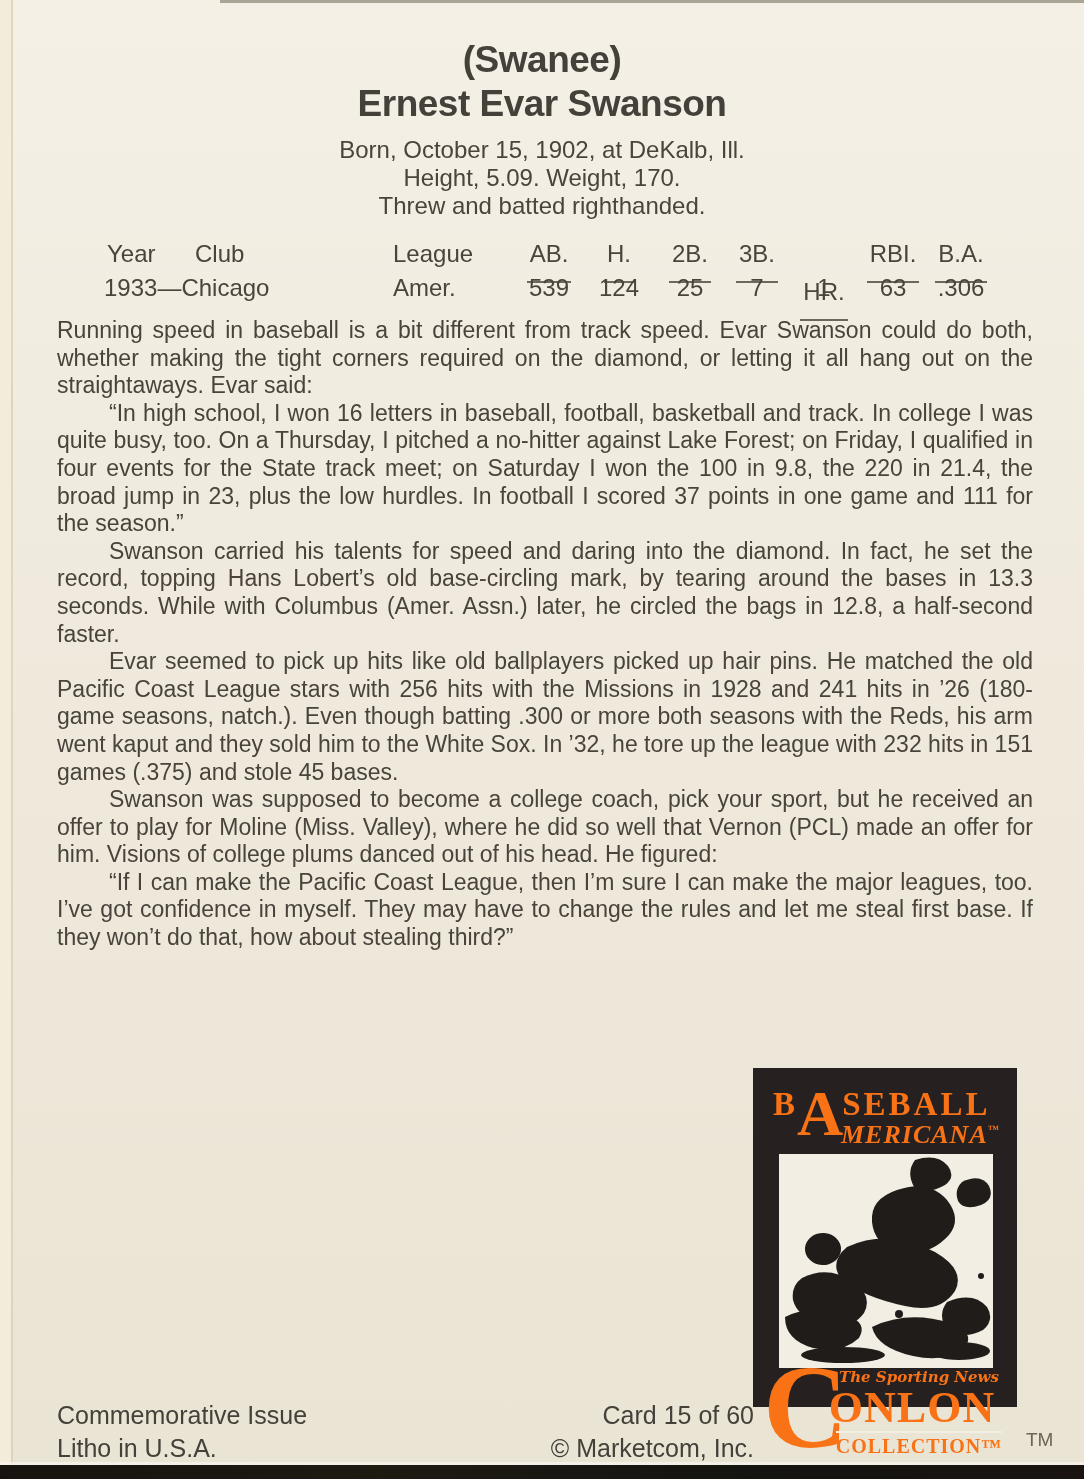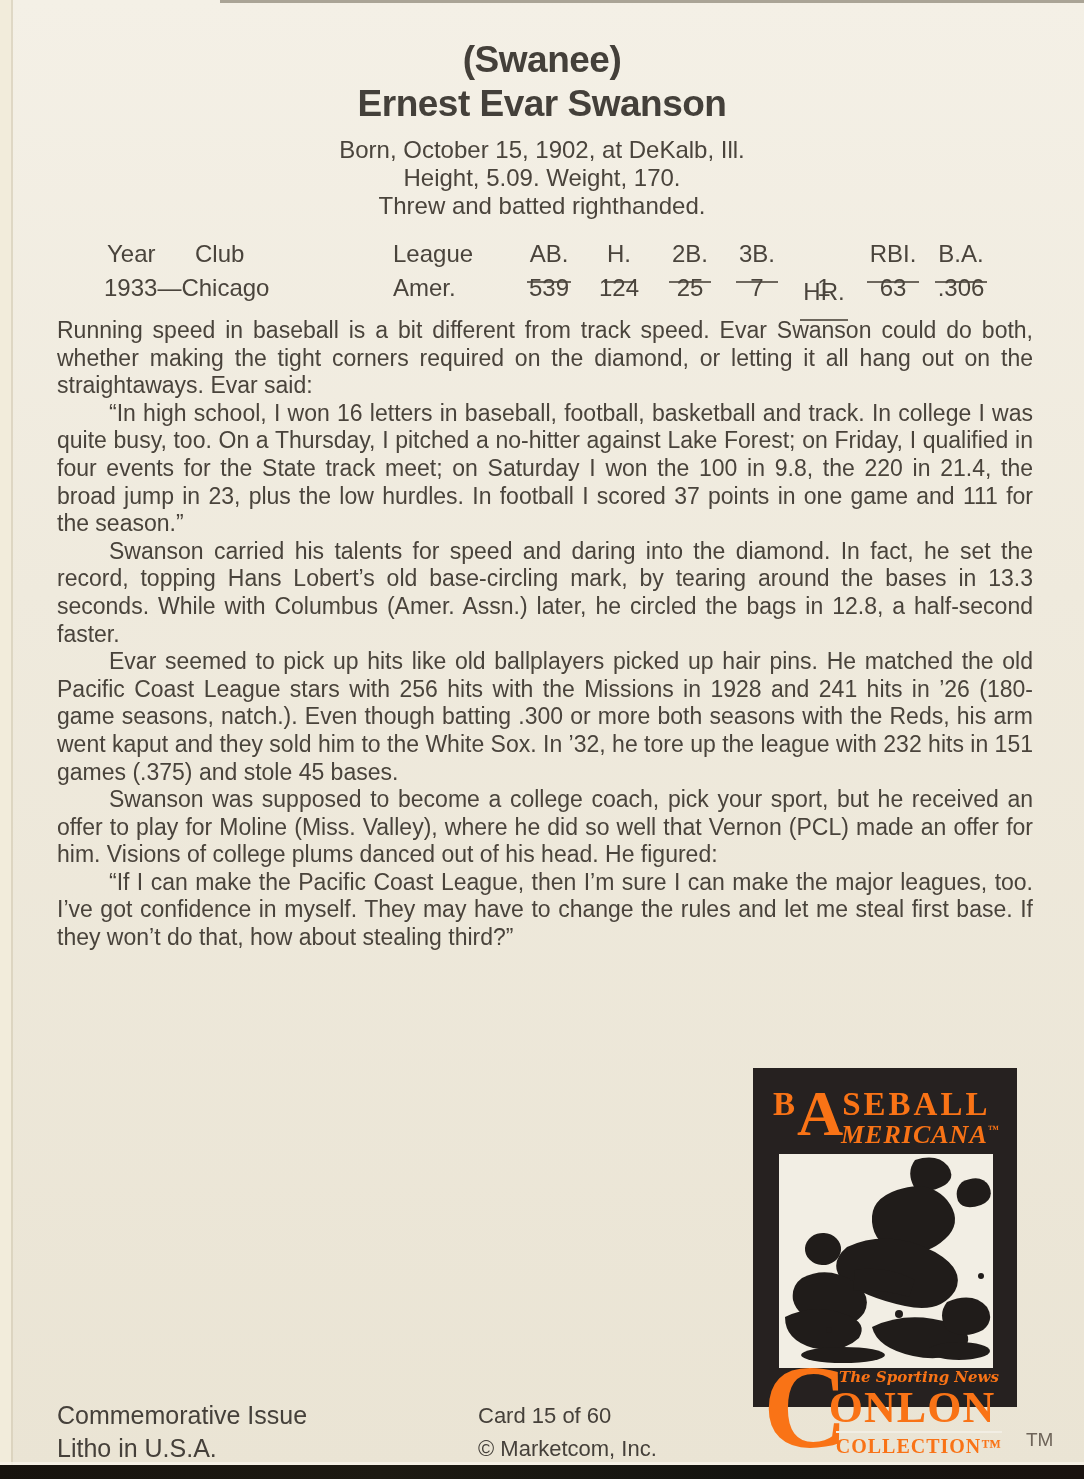--- a/index.html
+++ b/index.html
@@ -35,21 +35,21 @@
   
   .body-copy{
     position:absolute;top:317px;left:57px;width:976px;
     font-size:23px;line-height:27.6px;text-align:justify;color:#49433b;
   }
   .body-copy p{margin:0;}
   .body-copy p.indent{text-indent:52px;}
 
   
   .footer-left{position:absolute;left:57px;top:1399px;font-size:25px;line-height:33px;color:#45403a;}
-  .footer-right{position:absolute;left:478px;top:1399px;width:276px;text-align:left;font-size:22px;line-height:33px;color:#45403a;}
+  .footer-right{position:absolute;left:478px;top:1399px;width:276px;text-align:right;font-size:25px;line-height:33px;color:#45403a;}
 
   
   .logo{
     position:absolute;left:753px;top:1068px;width:264px;height:339px;
     background:#262120;color:#f97316;
     font-family:"Liberation Serif",serif;
   }
   .ba-line1{position:absolute;top:14px;left:20px;font-size:33px;font-weight:bold;letter-spacing:3px;line-height:1;white-space:nowrap;}
   .big-a{font-size:64px;vertical-align:-20px;letter-spacing:0;margin:0 -1px;}
   .ba-line2{position:absolute;top:52px;left:88px;font-size:26px;font-style:italic;font-weight:bold;letter-spacing:1px;white-space:nowrap;}

